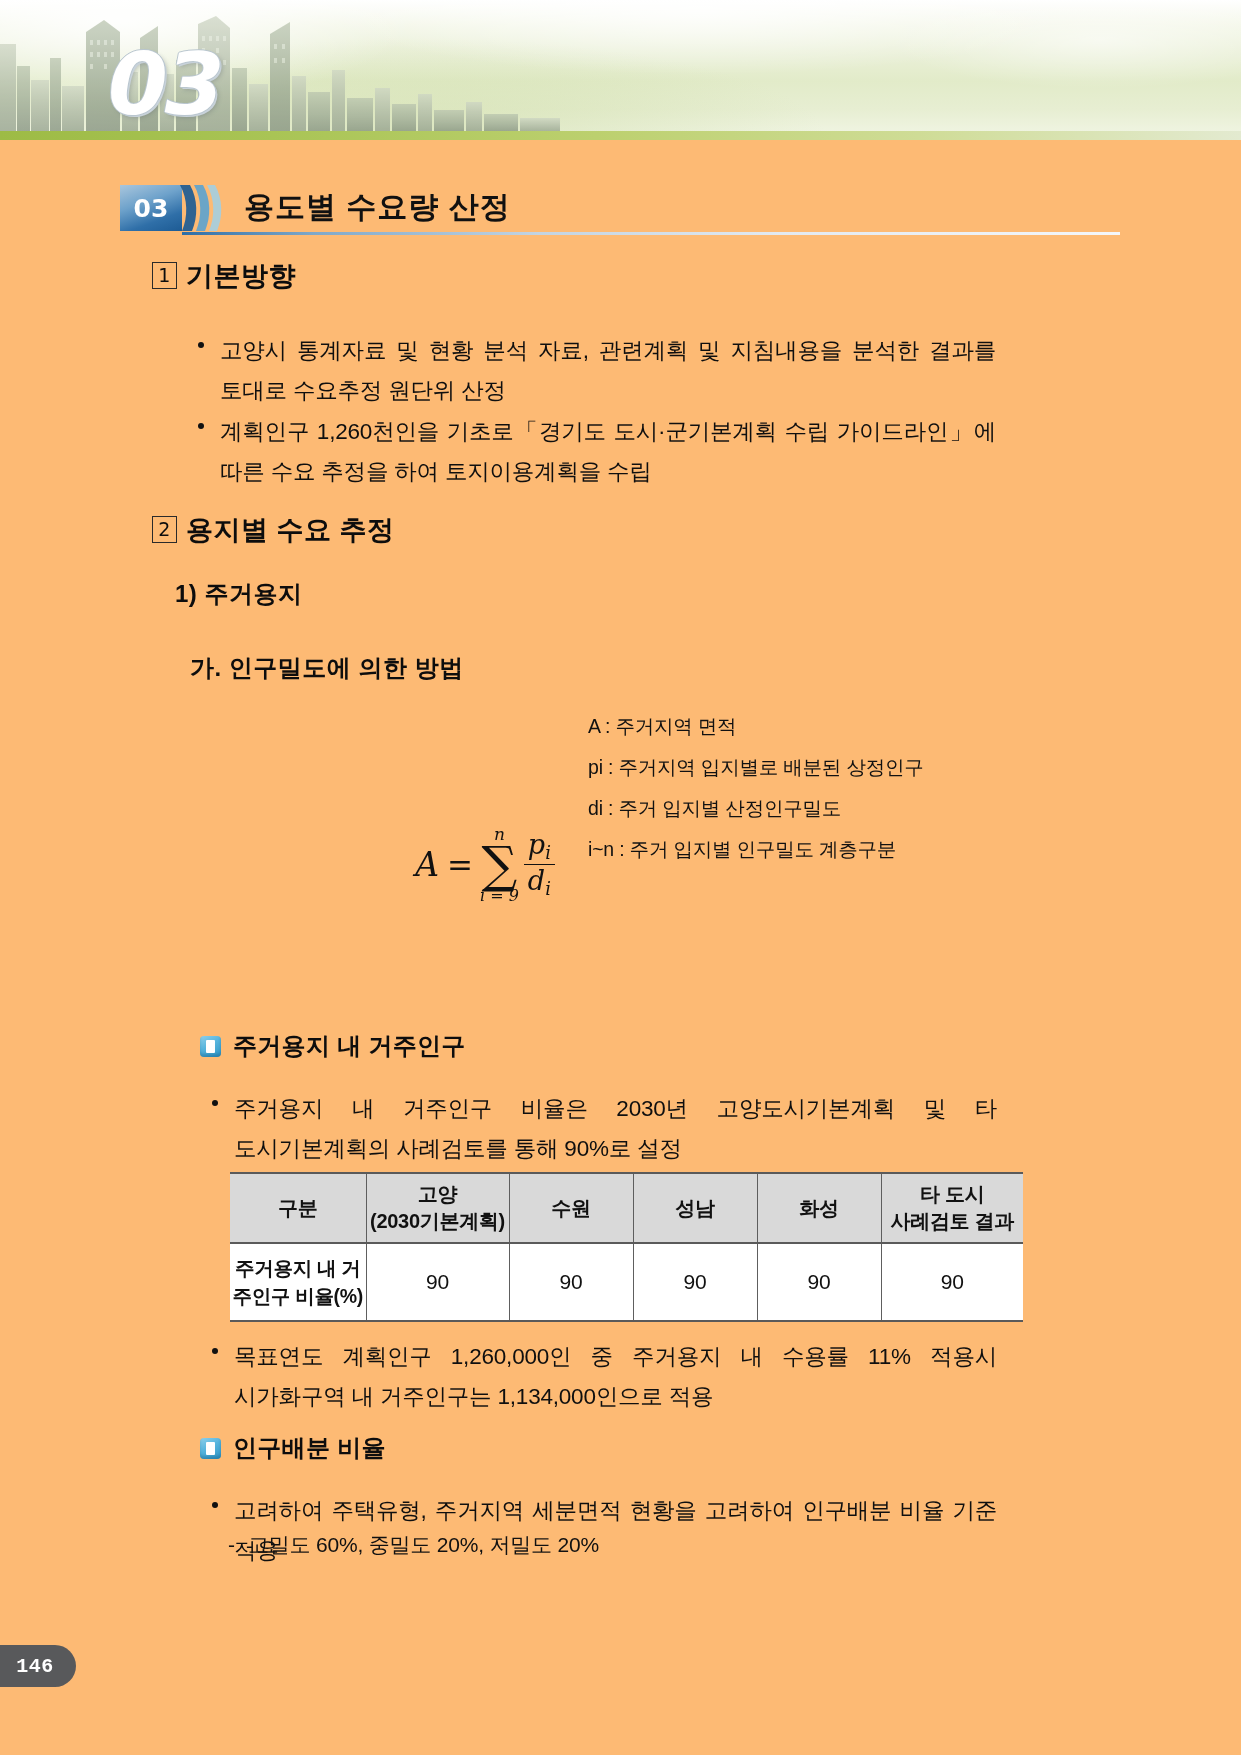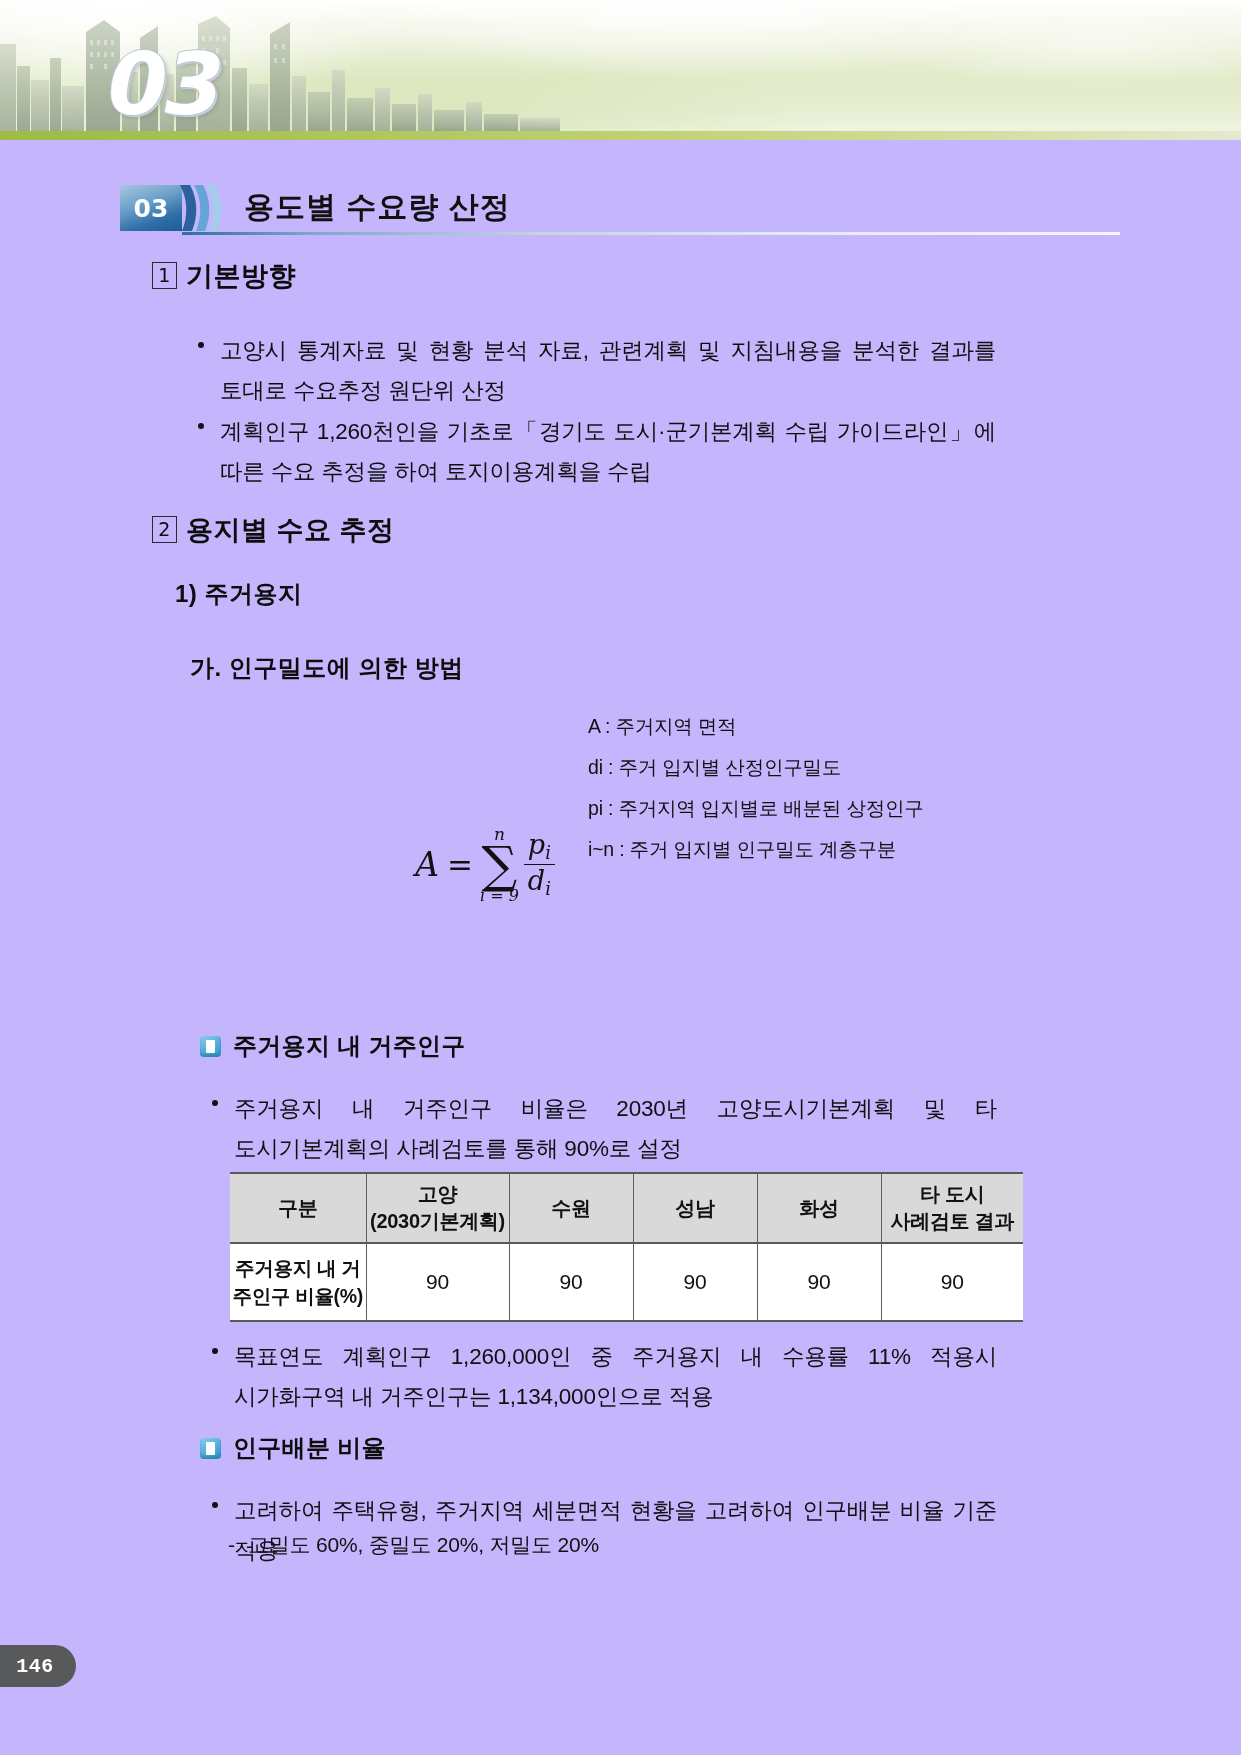--- a/index.html
+++ b/index.html
@@ -10,21 +10,21 @@
   }
   body {
     font-family: "Liberation Sans", "DejaVu Sans", sans-serif;
     color: #000000;
   }
   .page {
     position: relative;
     width: 1241px;
     height: 1755px;
     overflow: hidden;
-    background: #c4b5fd;
+    background: #fdba74;
   }
 
   
   .banner {
     position: absolute;
     left: 0; top: 0;
     width: 1241px;
     height: 140px;
     overflow: hidden;
     background: linear-gradient(180deg,
@@ -499,22 +499,22 @@
     </span>
     <span class="frac">
       <span class="nume"><span>p</span><span class="sub">i</span></span>
       <span class="bar"></span>
       <span class="deno"><span>d</span><span class="sub">i</span></span>
     </span>
   </div>
 
   <div class="legend">
     <div class="legend-line">A : 주거지역 면적</div>
+    <div class="legend-line">pi : 주거지역 입지별로 배분된 상정인구</div>
     <div class="legend-line">di : 주거 입지별 산정인구밀도</div>
-    <div class="legend-line">pi : 주거지역 입지별로 배분된 상정인구</div>
     <div class="legend-line">i~n : 주거 입지별 인구밀도 계층구분</div>
   </div>
 
   <div class="sq-head" style="left:200px; top:1030px;">
     <span class="sq-icon"></span>
     <span class="sq-label">주거용지 내 거주인구</span>
   </div>
 
   <div class="bullet" style="left:212px; top:1078px; width:785px;">
     <div class="dot"></div>

